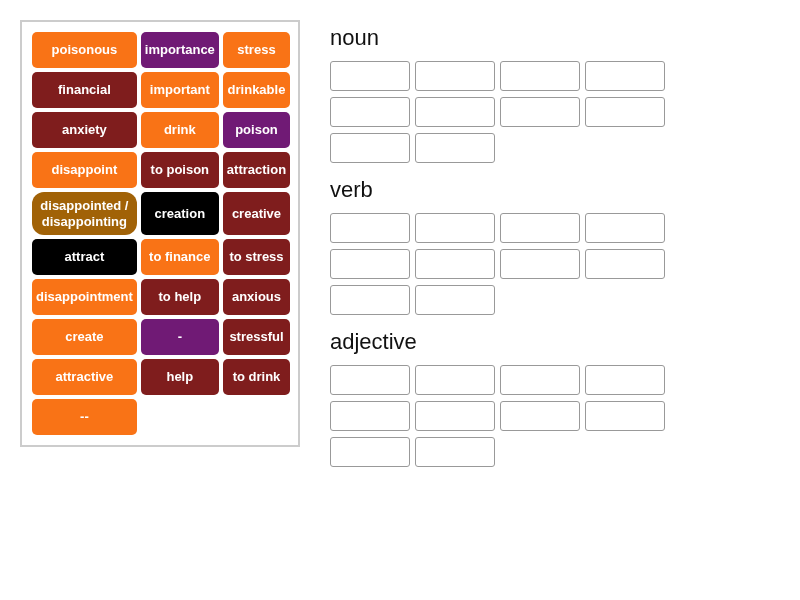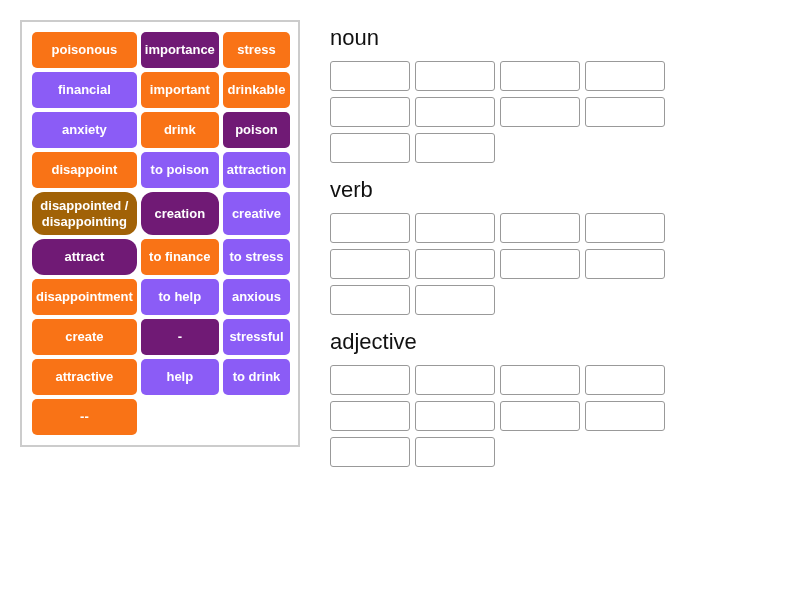--- a/index.html
+++ b/index.html
@@ -40,24 +40,24 @@
       padding: 6px 4px;
       border-radius: 5px;
       cursor: pointer;
       min-height: 36px;
       line-height: 1.2;
     }
 
     .color-orange { background: #f97316; }
     .color-purple { background: #701a75; }
     .color-red    { background: #dc2626; }
-    .color-blue   { background: #8b5cf6; }
+    .color-blue   { background: #7f1d1d; }
     .color-green  { background: #16a34a; }
     .color-teal   { background: #a16207; border-radius: 12px; }
-    .color-indigo { background: #701a75; border-radius: 12px; }
+    .color-indigo { background: #000000; }
 
     
     .categories-panel {
       flex: 1;
       display: flex;
       flex-direction: column;
       gap: 14px;
       padding-top: 5px;
     }
 

